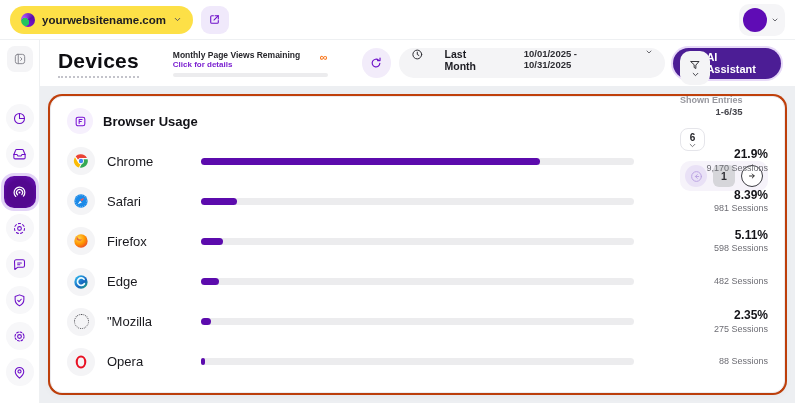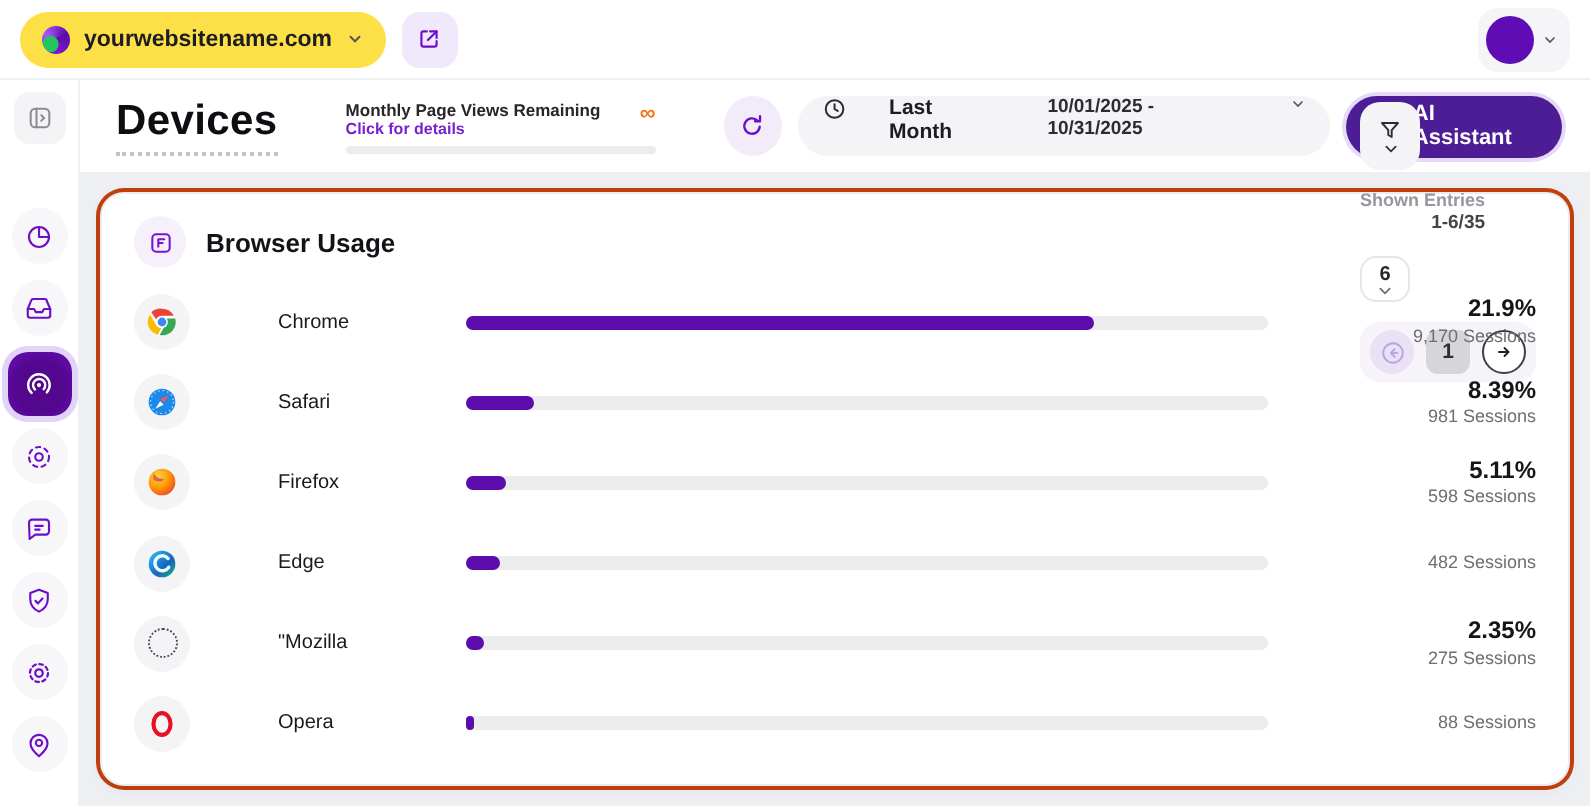--- a/index.html
+++ b/index.html
@@ -81,21 +81,21 @@
     display:flex; align-items:center; justify-content:center; cursor:pointer; }
   .pg-cur { width:22px; height:22px; border-radius:6px; background:#d6d6da; color:#2e2e34;
     font-size:10.5px; font-weight:700; display:flex; align-items:center; justify-content:center; cursor:pointer; }
   .pg-next { width:22px; height:22px; border-radius:50%; background:#fff; border:1.4px solid #3c3c42;
     color:#222; display:flex; align-items:center; justify-content:center; cursor:pointer; }
 
   .rows { flex:1; display:flex; flex-direction:column; justify-content:space-around; min-height:0; }
   .row { display:flex; align-items:center; gap:12px; }
   .row-icon { width:28px; height:28px; border-radius:50%; background:#f4f4f6; flex:none;
     display:flex; align-items:center; justify-content:center; }
-  .row-name { width:82px; font-size:10px; color:#19191e; flex:none;margin-left:32px; }
+  .row-name { width:82px; font-size:13px; color:#19191e; flex:none; }
   .bar-track { flex:1; height:7px; border-radius:4px; background:#ececee; margin-right:16px; }
   .bar-fill { height:100%; border-radius:4px; background:#5c0bad; min-width:4px; }
   .row-values { width:106px; text-align:right; flex:none; line-height:1.3; }
   .pct { font-size:12px; font-weight:700; color:#141419; }
   .sess { font-size:9px; color:#6d6d74; }
   .dotted-circle { width:15px; height:15px; border:1.6px dotted #4a4a50; border-radius:50%; }
   svg { display:block; }
 </style>
 </head>
 <body>

